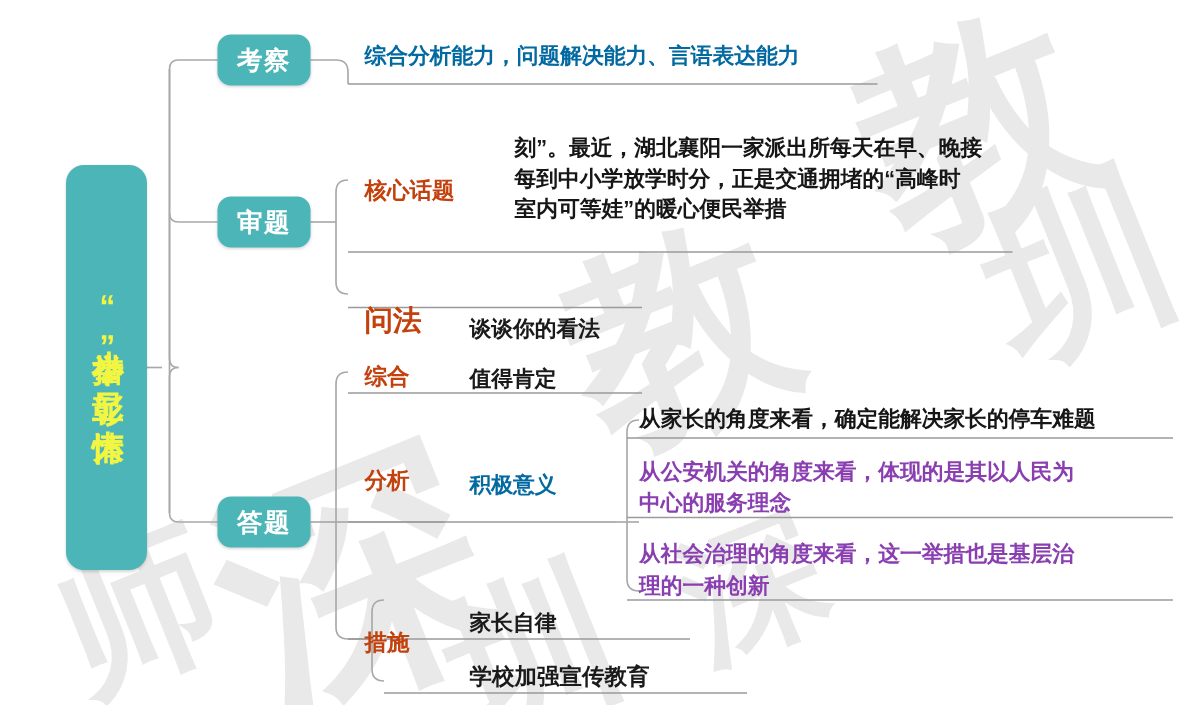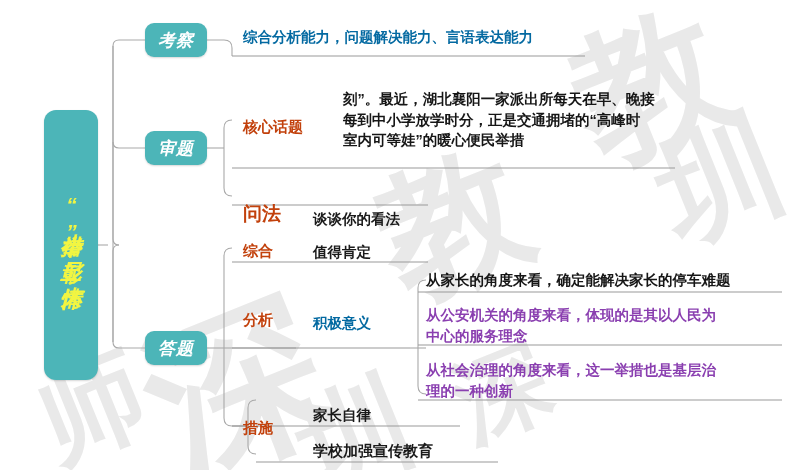--- a/index.html
+++ b/index.html
@@ -30,21 +30,20 @@
   
   .node{
     position:absolute;z-index:3;
     background:#4cb5b8;
     border-radius:9px;
     color:#ffffff;
     font-weight:700;
     display:flex;align-items:center;justify-content:center;
     box-shadow:0 1px 2px rgba(0,0,0,.16);
     text-align:right;
-    font-style:italic;
   }
   #root-node{
     left:44px;top:110px;width:54px;height:270px;
     border-radius:12px;
     color:#f2f542;
     font-size:21px;
     line-height:1.15;
     letter-spacing:1px;
     writing-mode:vertical-rl;
     text-orientation:upright;

